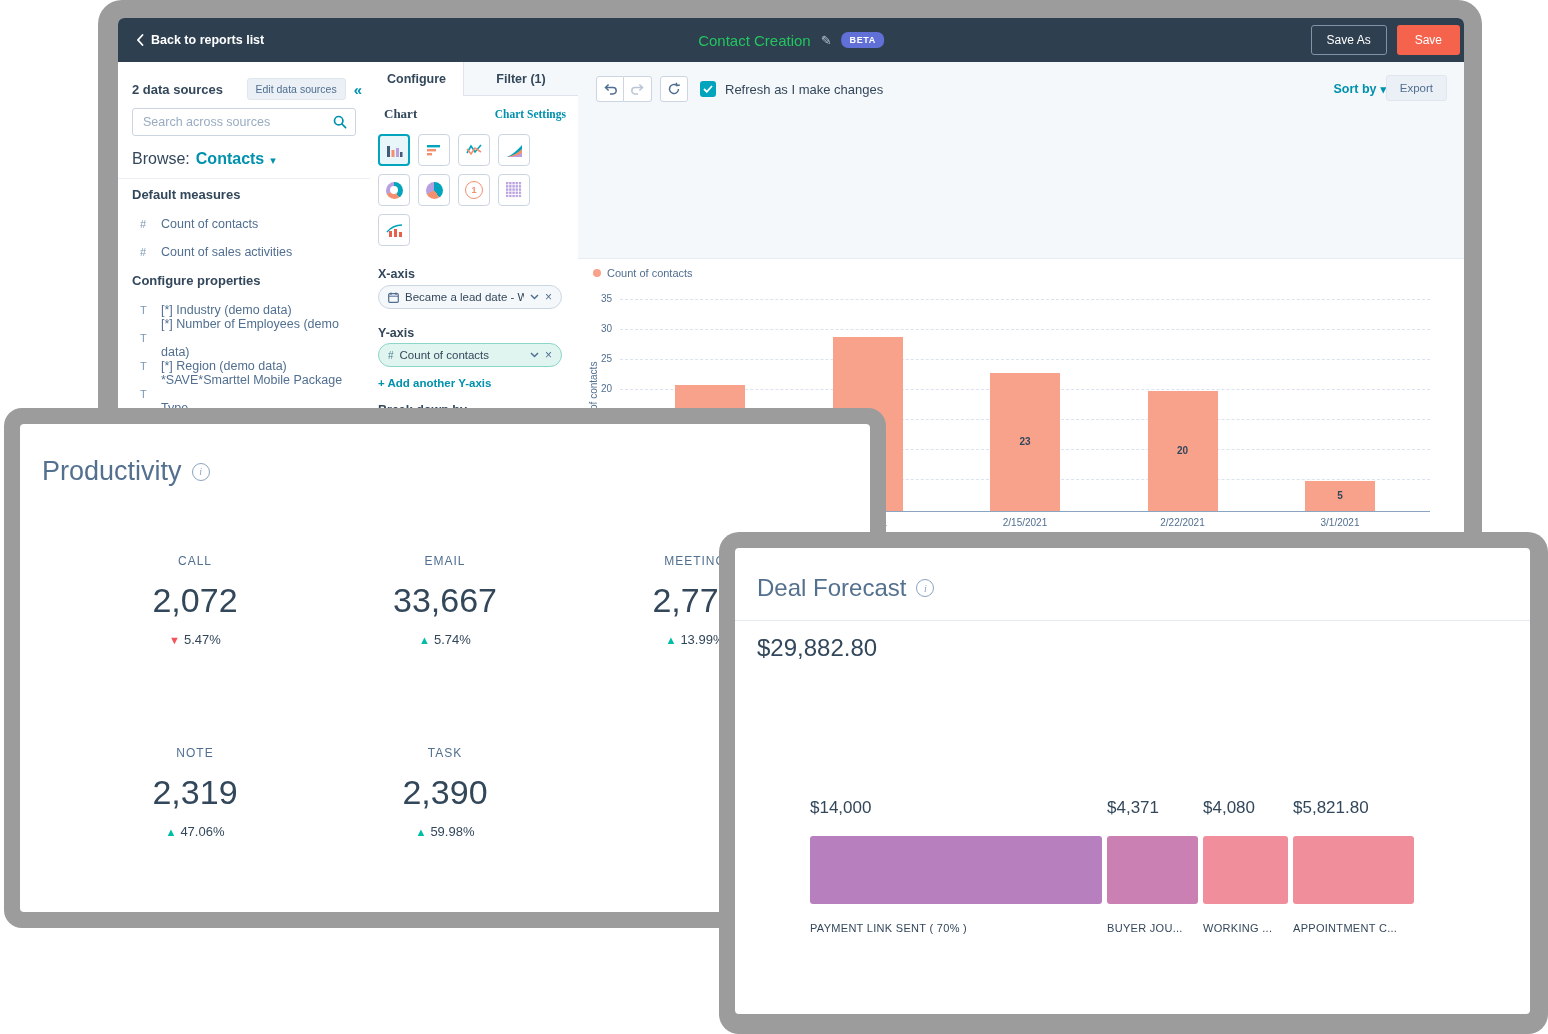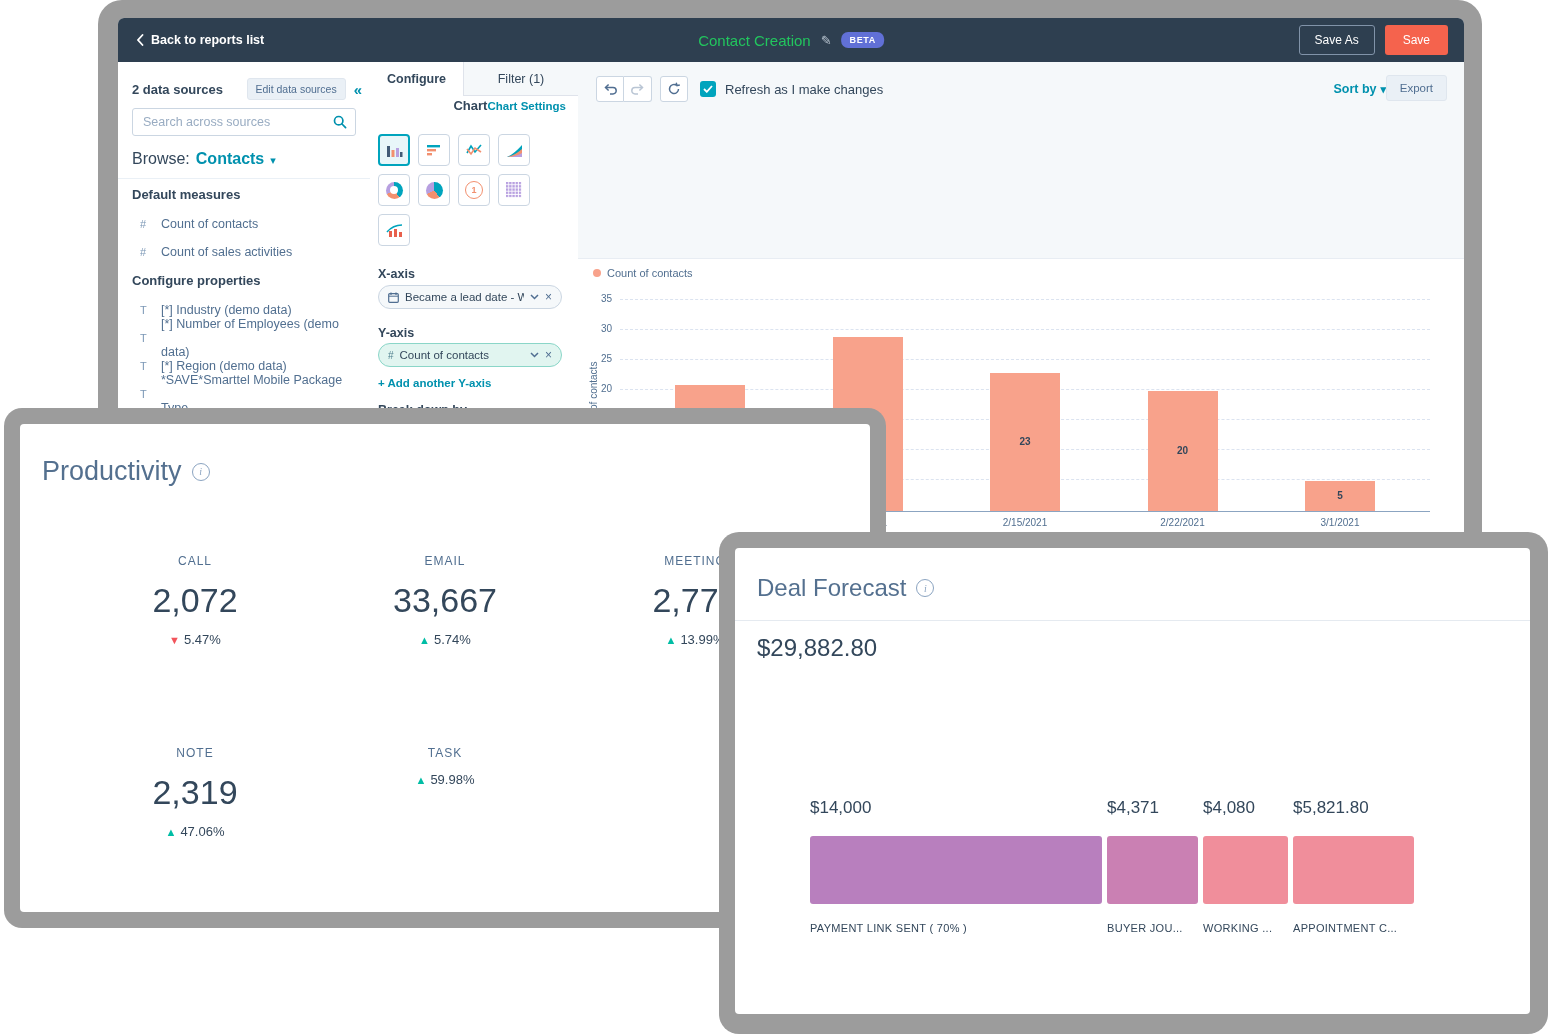--- a/index.html
+++ b/index.html
@@ -15,21 +15,21 @@
   .prod-frame{z-index:2;}.deal-frame{z-index:3;}.main-frame{z-index:1;}
 
   
   .app-header{position:absolute;left:0;top:0;right:0;height:44px;background:#2e3f50;display:flex;align-items:center;}
   .back-link{display:flex;align-items:center;gap:7px;color:#fff;font-size:12.5px;font-weight:bold;margin-left:18px;cursor:pointer;}
   .title-group{position:absolute;left:50%;transform:translateX(-50%);display:flex;align-items:center;gap:10px;}
   .report-title{color:#22c55e;font-size:15px;}
   .pencil{color:#b7c3cf;font-size:13px;cursor:pointer;}
   .pencil::after{content:"\270E";}
   .beta-badge{background:#6170d6;color:#fff;font-size:9px;font-weight:bold;letter-spacing:.6px;padding:3px 8px;border-radius:7px;}
-  .header-actions{margin-left:auto;display:flex;gap:10px;margin-right:16px;}
+  .header-actions{margin-left:auto;display:flex;gap:10px;margin-right:4px;}
   .btn-save-as{background:transparent;border:1px solid #8193a9;color:#fff;font-size:12px;padding:7px 15px;border-radius:3px;cursor:pointer;font-family:inherit;}
   .btn-save{background:#f5634d;border:none;color:#fff;font-size:12px;padding:1px 18px;border-radius:3px;cursor:pointer;font-family:inherit;}
 
   
   .sidebar{position:absolute;left:0;top:44px;width:252px;bottom:0;background:#fff;border-right:1px solid #dfe3eb;}
   .src-row{position:absolute;left:14px;top:16px;right:8px;display:flex;align-items:center;gap:8px;}
   .src-count{font-size:13px;font-weight:bold;color:#33475b;flex:1;}
   .btn-edit{background:#eaf0f6;border:1px solid #dfe6ee;color:#506e91;font-size:10.5px;padding:4px 8px;border-radius:3px;cursor:pointer;font-family:inherit;}
   .collapse{color:#0091ae;font-size:15px;font-weight:bold;cursor:pointer;}
   .collapse::after{content:"\00AB";}
@@ -43,22 +43,22 @@
   .side-sections{position:absolute;left:0;right:0;top:118px;}
   .sec-title{height:30px;line-height:30px;padding:0 14px;font-size:13px;font-weight:bold;color:#33475b;}
   .side-item{height:28px;line-height:28px;padding:0 14px 0 22px;display:flex;gap:11px;font-size:12.5px;color:#516f90;cursor:grab;align-items:center;}
   .side-item .it-icon{color:#7c98b6;font-size:11px;width:10px;flex:none;}
 
   
   .config{position:absolute;left:252px;top:44px;width:208px;bottom:0;background:#fff;border-right:1px solid #dfe3eb;}
   .tabs{position:absolute;left:0;top:0;right:0;height:34px;display:flex;}
   .tab{display:flex;align-items:center;justify-content:center;font-size:12.5px;color:#33475b;cursor:pointer;box-sizing:border-box;}
   .tab.active{width:94px;background:#fff;border-right:1px solid #dfe3eb;font-weight:bold;}
-  .tab.inactive{flex:1;background:#f5f8fa;border-bottom:1px solid #dfe3eb;}
-  .chart-row{position:absolute;left:14px;top:36px;right:12px;display:flex;justify-content:flex-end;align-items:center;}
+  .tab.inactive{flex:1;background:#f5f8fa;border-bottom:1px solid #dfe3eb;font-weight:bold;}
+  .chart-row{position:absolute;left:14px;top:44px;right:12px;display:flex;justify-content:space-between;align-items:center;font-family:Liberation Serif, serif;}
   .lbl-bold{font-size:13px;font-weight:bold;color:#33475b;}
   .link-teal{font-size:11.5px;font-weight:bold;color:#0091ae;cursor:pointer;}
   .type-grid{position:absolute;left:8px;top:72px;width:170px;display:flex;flex-wrap:wrap;gap:8px;}
   .type-cell{width:32px;height:32px;border:1px solid #cbd6e2;border-radius:4px;background:#fff;display:flex;align-items:center;justify-content:center;cursor:pointer;box-sizing:border-box;}
   .type-cell.selected{border:2px solid #00a4bd;background:#e8f6f9;}
   .donut,.pie{width:17px;height:17px;border-radius:50%;background:conic-gradient(#00a4bd 0 40%,#f2906f 40% 68%,#b79fe0 68% 100%);position:relative;}
   .donut::after{content:"";position:absolute;left:4.5px;top:4.5px;width:8px;height:8px;background:#fff;border-radius:50%;}
   .num-circle{width:16px;height:16px;border:1.5px solid #f2906f;border-radius:50%;color:#f2906f;font-size:9px;display:flex;align-items:center;justify-content:center;font-weight:bold;}
   .cfg-label{position:absolute;left:8px;font-size:12.5px;font-weight:bold;color:#33475b;}
   .pill{position:absolute;left:8px;width:184px;height:24px;border-radius:13px;display:flex;align-items:center;gap:6px;padding:0 9px;box-sizing:border-box;font-size:11.5px;color:#33475b;cursor:pointer;}
@@ -400,20 +400,21 @@
         </div>
       </div>
     <div class="metric-row" id="prod-row-2" style="top:322px">
         <div class="metric-col">
           <div class="m-label">NOTE</div>
           <div class="m-value">2,319</div>
           <div class="m-delta"><span class="tri-up">▲</span>47.06%</div>
         </div>
         <div class="metric-col">
           <div class="m-label">TASK</div>
+          <div class="m-value">2,390</div>
           <div class="m-delta"><span class="tri-up">▲</span>59.98%</div>
         </div>
       </div>
   </div>
 
   <div class="frame deal-frame"></div>
   <div class="card deal-card">
     <div class="card-title deal-title">
       <span>Deal Forecast</span>
       <span class="info-circle"></span>

